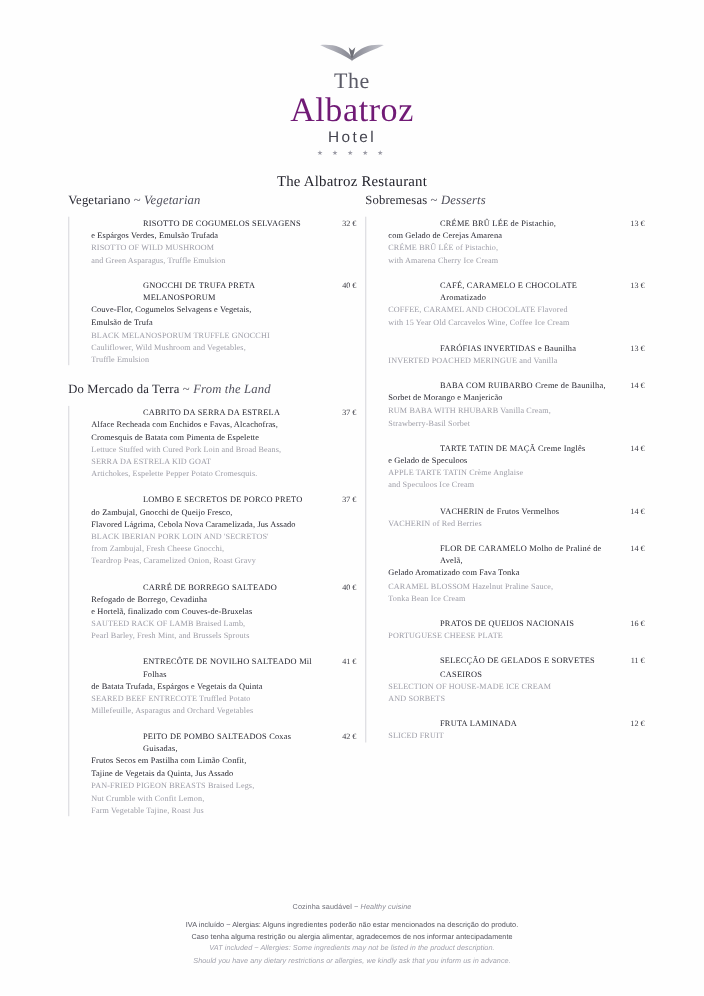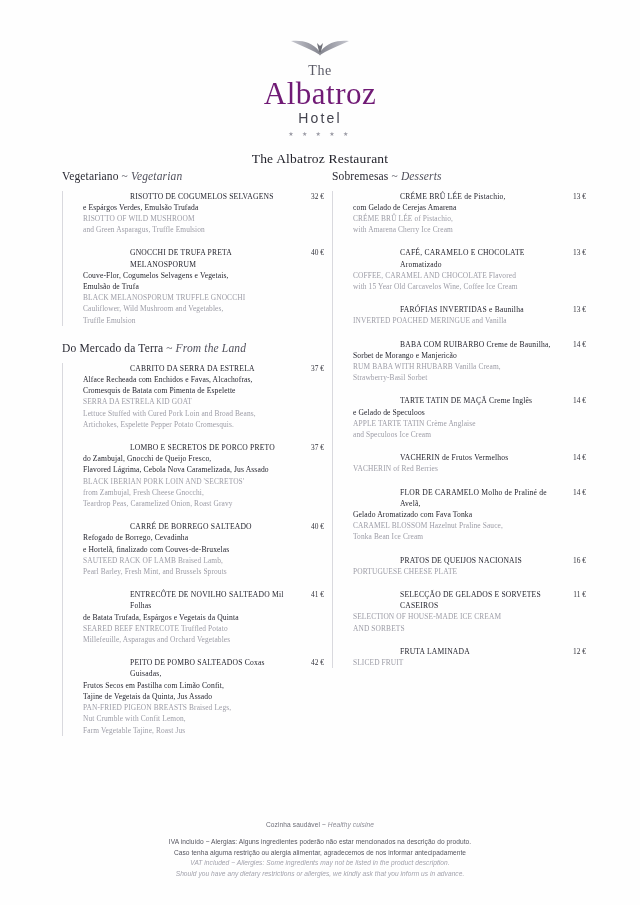--- a/index.html
+++ b/index.html
@@ -29,21 +29,21 @@
     padding-top: 34px;
   }
   .bird-icon {
     display: block;
     margin: 0 auto 6px auto;
     width: 60px;
     height: 24px;
   }
   .brand-the {
     font-family: "Liberation Serif", serif;
-    font-size: 14px;
+    font-size: 20px;
     color: #5a5a66;
     letter-spacing: 0.5px;
     line-height: 1.05;
   }
   .brand-name {
     font-family: "Liberation Serif", serif;
     font-size: 31px;
     color: #701a75;
     letter-spacing: 0.5px;
     line-height: 1.1;
@@ -243,22 +243,22 @@
         <div class="section-spacer"></div>
         <div class="section-title"><span>Do Mercado da Terra</span> <span class="dash">~</span> <span class="en">From the Land</span></div>
         <div class="items">
           <div class="item">
             <div class="item-headrow">
               <div class="item-pt item-name">CABRITO DA SERRA DA ESTRELA</div>
               <div class="item-price">37 €</div>
             </div>
             <div class="item-pt-cont">Alface Recheada com Enchidos e Favas, Alcachofras,</div>
             <div class="item-pt-cont">Cromesquis de Batata com Pimenta de Espelette</div>
+            <div class="item-en">Lettuce Stuffed with Cured Pork Loin and Broad Beans,</div>
             <div class="item-en">SERRA DA ESTRELA KID GOAT</div>
-            <div class="item-en">Lettuce Stuffed with Cured Pork Loin and Broad Beans,</div>
             <div class="item-en">Artichokes, Espelette Pepper Potato Cromesquis.</div>
           </div>
           <div class="item">
             <div class="item-headrow">
               <div class="item-pt item-name">LOMBO E SECRETOS DE PORCO PRETO</div>
               <div class="item-price">37 €</div>
             </div>
             <div class="item-pt-cont">do Zambujal, Gnocchi de Queijo Fresco,</div>
             <div class="item-pt-cont">Flavored Lágrima, Cebola Nova Caramelizada, Jus Assado</div>
             <div class="item-en">BLACK IBERIAN PORK LOIN AND 'SECRETOS'</div>

